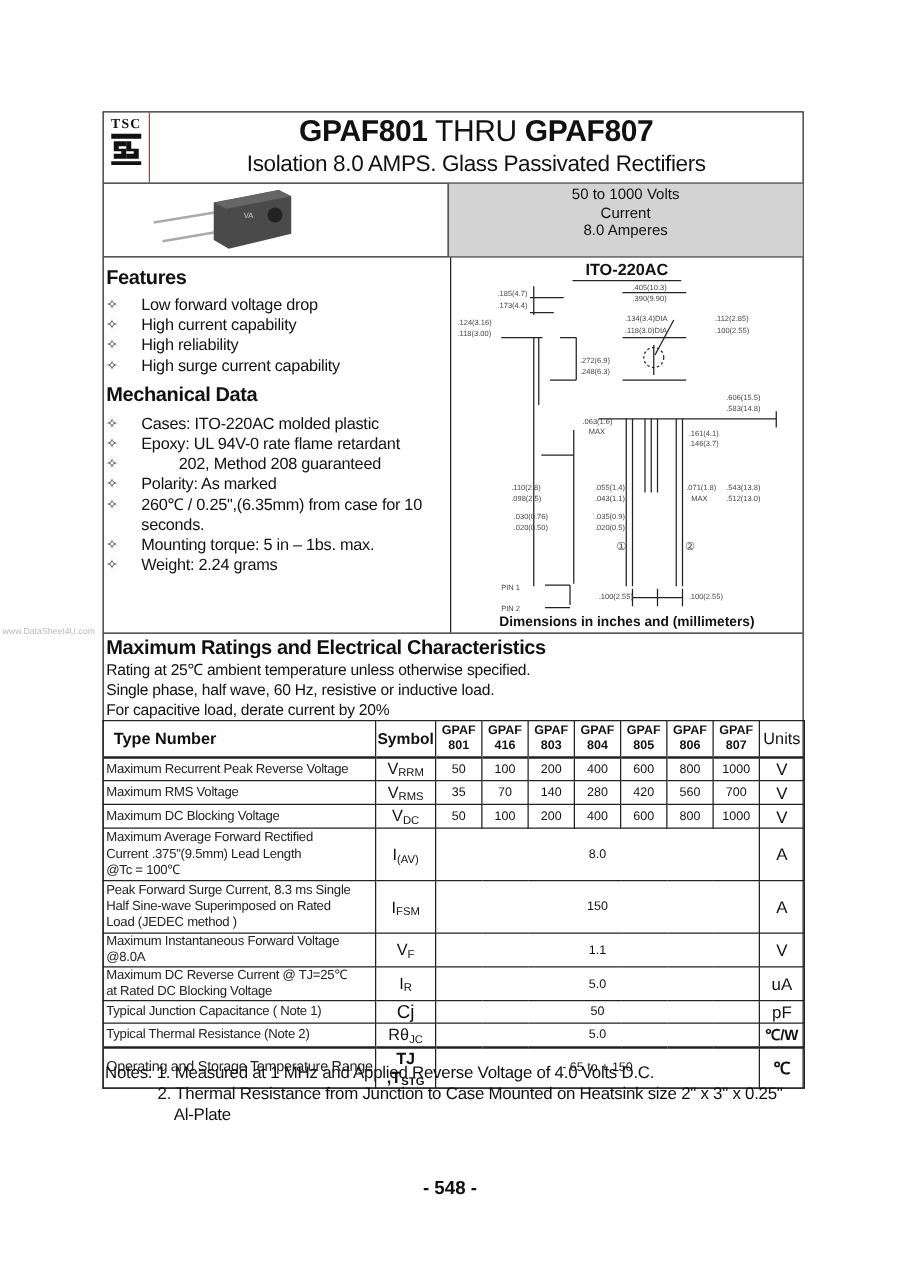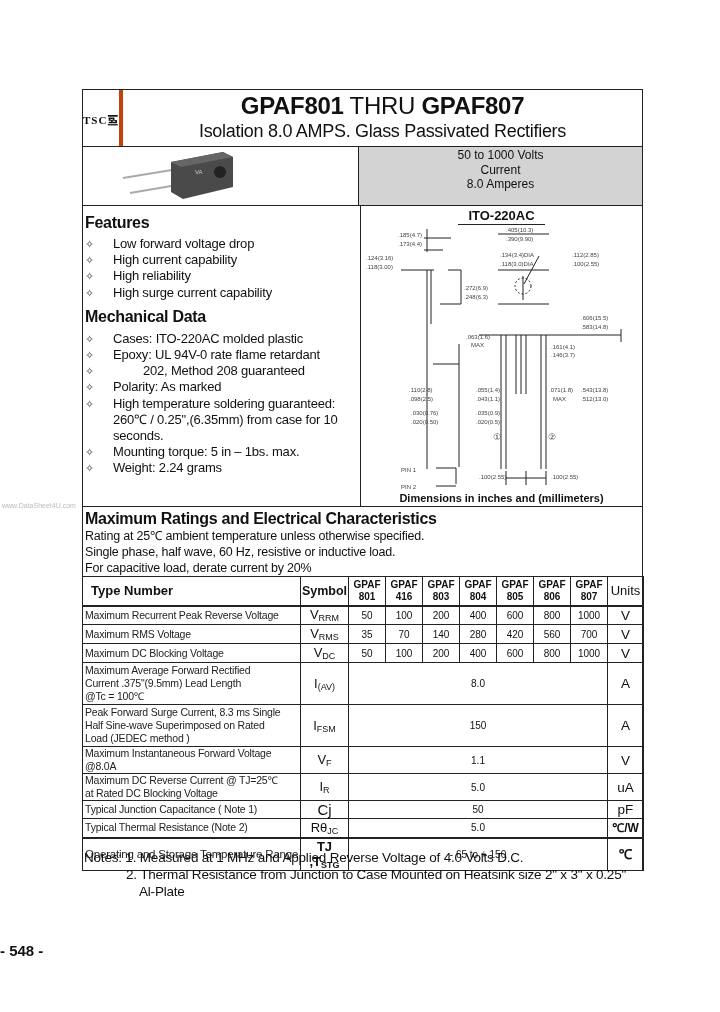--- a/index.html
+++ b/index.html
@@ -1,20 +1,20 @@
 <!DOCTYPE html>
 <html><head>
 <meta charset="utf-8">
 <style>
   html,body{margin:0;padding:0;background:#fff;}
   body{width:720px;height:1012px;position:relative;overflow:hidden;font-family:"Liberation Sans",sans-serif;color:#111;}
   .watermark{position:absolute;left:2px;top:502px;font-size:7px;color:#bbb;}
   .box{position:absolute;left:82px;top:89px;width:559px;border:1px solid #222;}
   .hdr{display:flex;border-bottom:1px solid #222;height:56px;}
-  .logo{width:36px;border-right:4px solid #c2410c;display:flex;flex-direction:row;align-items:center;justify-content:flex-start;padding-top:4px;}
+  .logo{width:36px;border-right:1px solid #c2410c;display:flex;flex-direction:column;align-items:center;justify-content:flex-start;padding-top:4px;}
   .logo .tsc{font-family:"Liberation Serif",serif;font-weight:bold;font-size:11px;letter-spacing:1px;line-height:11px;}
   .title-area{flex:1;text-align:center;}
   .title{font-size:24px;line-height:28px;margin-top:2px;letter-spacing:-0.3px;}
   .title b{font-weight:bold;}
   .subtitle{font-size:18px;line-height:22px;letter-spacing:-0.3px;}
   .row2{display:flex;height:58px;border-bottom:1px solid #222;}
   .photo{width:275px;border-right:1px solid #222;position:relative;}
   .vr{flex:1;background:#d3d3d3;text-align:center;font-size:12px;line-height:14.5px;padding-top:1px;}
   .row3{display:flex;height:300px;}
   .left{width:275px;border-right:1px solid #222;padding:0 0 0 2px;position:relative;}
@@ -38,21 +38,21 @@
   th.units{font-size:13px;}
   td.param{text-align:left;font-size:10.5px;line-height:13px;padding-left:2px;letter-spacing:-0.2px;color:#222;}
   td.sym{font-size:13px;}
   td.sym sub{font-size:9px;vertical-align:-2px;text-align:right;}
   td.val{font-size:10px;}
   td.unit{font-size:13.5px;}
   .hr-thick td{border-top:2px solid #222;}
   .notes{position:absolute;left:84px;top:849px;font-size:13.5px;line-height:17px;letter-spacing:-0.2px;}
   .notes .n2{padding-left:42px;}
   .notes .n3{padding-left:55px;}
-  .page{position:absolute;left:0;width:720px;top:942px;text-align:left;font-weight:bold;font-size:15px;}
+  .page{position:absolute;left:0;width:720px;top:942px;text-align:center;font-weight:bold;font-size:15px;}
 </style>
 </head>
 <body>
 
 <div class="watermark">www.DataSheet4U.com</div>
 
 <div class="box">
   <div class="hdr">
     <div class="logo">
       <div class="tsc">TSC</div>
@@ -96,21 +96,21 @@
         <li><span class="bul">✧</span><span>High reliability</span></li>
         <li><span class="bul">✧</span><span>High surge current capability</span></li>
       </ul>
       <h2 style="margin-top:6px;line-height:20px;">Mechanical Data</h2>
       <ul style="margin-top:4px;">
         <li><span class="bul">✧</span><span>Cases: ITO-220AC molded plastic</span></li>
         <li><span class="bul">✧</span><span>Epoxy: UL 94V-0 rate flame retardant</span></li>
         <li><span class="bul">✧</span></li>
         <li style="padding-left:58px;"><span>202, Method 208 guaranteed</span></li>
         <li><span class="bul">✧</span><span>Polarity: As marked</span></li>
-        <li><span class="bul">✧</span><span>High temperature soldering guaranteed:</span></li>
+        <li><span class="bul">✧</span></li>
         <li><span>260℃ / 0.25",(6.35mm) from case for 10</span></li>
         <li><span>seconds.</span></li>
         <li><span class="bul">✧</span><span>Mounting torque: 5 in – 1bs. max.</span></li>
         <li><span class="bul">✧</span><span>Weight: 2.24 grams</span></li>
       </ul>
     </div>
     <div class="right">
       <div class="pkg"><span>ITO-220AC</span></div>
       <svg width="282" height="270" viewBox="0 0 282 270" style="position:absolute;left:0;top:18px;" font-family="Liberation Sans, sans-serif" font-size="6" fill="#444">
         <g stroke="#222" stroke-width="1" fill="none">

